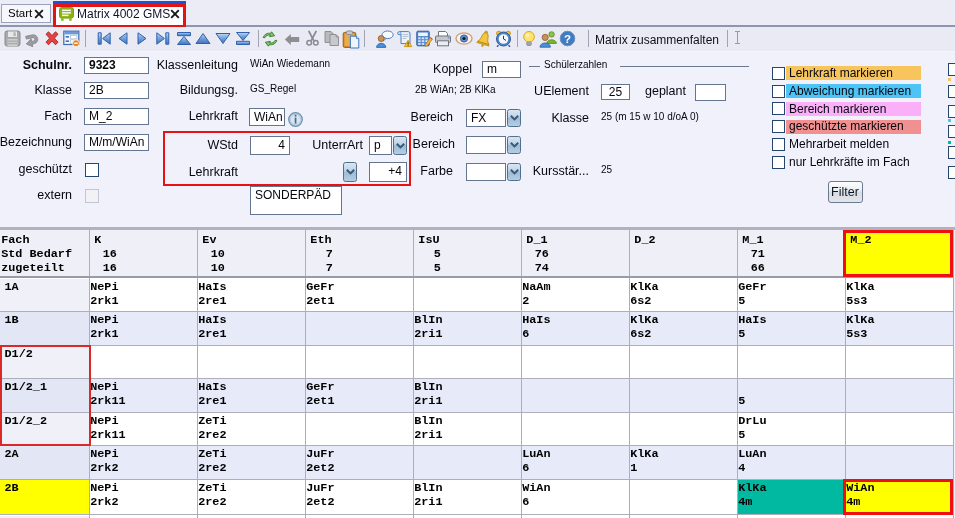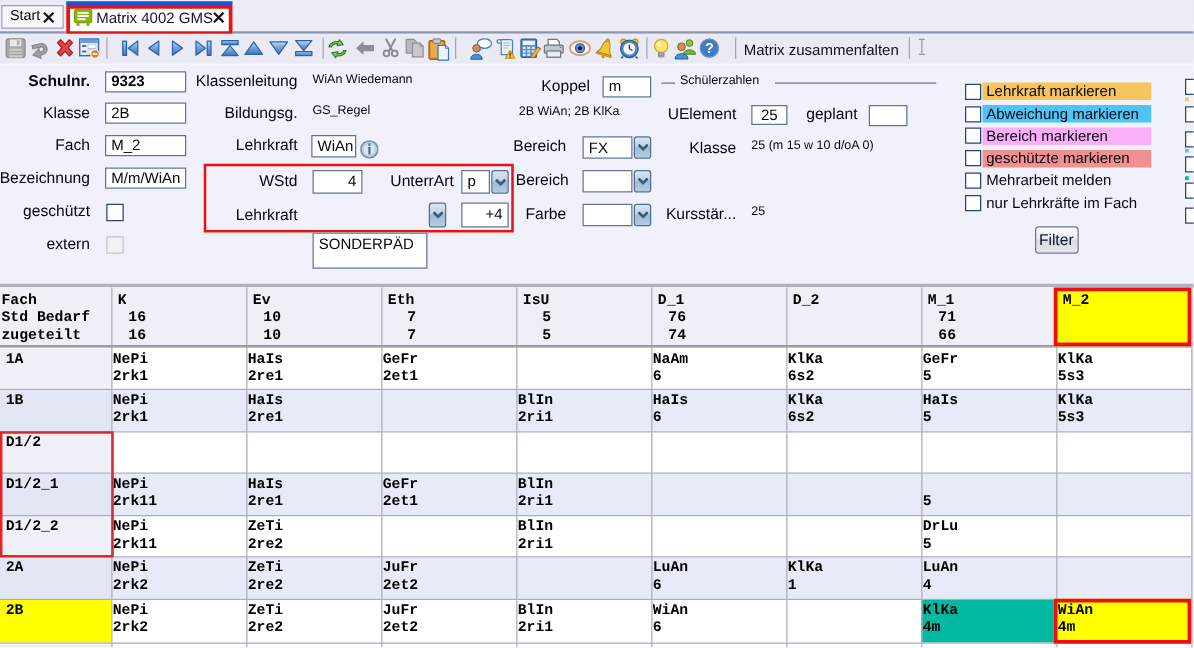--- a/index.html
+++ b/index.html
@@ -177,21 +177,21 @@
   </svg><div class="lbl" style="left:303px;top:164.0px;width:150px;font-weight:normal;font-size:12.5px;">Farbe</div><div class="tb" style="left:466px;top:162.5px;width:40px;height:18px;line-height:16px;"></div><div class="cbtn" style="left:507px;top:162.5px;width:14px;height:18px;"></div><svg class="ab" style="left:509.5px;top:169.0px" width="9" height="6" viewBox="0 0 9 6">
     <path d="M0.8 0.8 L4.5 4.4 L8.2 0.8" fill="none" stroke="#3c5a78" stroke-width="2.1"></path>
   </svg><div class="ab" style="left:529px;top:65.5px;width:11px;height:1.2px;background:#6a7890;"></div><div class="val" style="left:544px;top:58.5px;font-weight:normal;">Schülerzahlen</div><div class="ab" style="left:620px;top:65.5px;width:129px;height:1.2px;background:#6a7890;"></div><div class="lbl" style="left:439px;top:84.0px;width:150px;font-weight:normal;font-size:12.5px;">UElement</div><div class="tb" style="left:601px;top:84px;width:29px;height:16px;text-align:center;font-weight:normal;line-height:14px;">25</div><div class="lbl" style="left:536px;top:84.0px;width:150px;font-weight:normal;font-size:12.5px;">geplant</div><div class="tb" style="left:695px;top:84px;width:31px;height:17px;text-align:left;font-weight:normal;line-height:15px;"></div><div class="lbl" style="left:439px;top:111.0px;width:150px;font-weight:normal;font-size:12.5px;">Klasse</div><div class="val" style="left:601px;top:111.0px;font-weight:normal;">25 (m 15 w 10 d/oA 0)</div><div class="lbl" style="left:439px;top:163.5px;width:150px;font-weight:normal;font-size:12.5px;">Kursstär...</div><div class="val" style="left:601px;top:163.5px;font-weight:normal;">25</div><div class="ab" style="left:786px;top:66.39999999999999px;width:135px;height:13.8px;background:#f8c55c;"></div><div class="cbf" style="left:771.5px;top:66.8px;width:13px;height:13px;"></div><div class="val" style="left:789px;top:66.0px;font-size:12px;">Lehrkraft markieren</div><div class="ab" style="left:786px;top:84.19999999999999px;width:135px;height:13.8px;background:#4ec3f5;"></div><div class="cbf" style="left:771.5px;top:84.6px;width:13px;height:13px;"></div><div class="val" style="left:789px;top:83.8px;font-size:12px;">Abweichung markieren</div><div class="ab" style="left:786px;top:102.0px;width:135px;height:13.8px;background:#faaff8;"></div><div class="cbf" style="left:771.5px;top:102.4px;width:13px;height:13px;"></div><div class="val" style="left:789px;top:101.60000000000001px;font-size:12px;">Bereich markieren</div><div class="ab" style="left:786px;top:119.8px;width:135px;height:13.8px;background:#f09090;"></div><div class="cbf" style="left:771.5px;top:120.2px;width:13px;height:13px;"></div><div class="val" style="left:789px;top:119.4px;font-size:12px;">geschützte markieren</div><div class="cbf" style="left:771.5px;top:138.0px;width:13px;height:13px;"></div><div class="val" style="left:789px;top:137.2px;font-size:12px;">Mehrarbeit melden</div><div class="cbf" style="left:771.5px;top:155.8px;width:13px;height:13px;"></div><div class="val" style="left:789px;top:155.0px;font-size:12px;">nur Lehrkräfte im Fach</div><div class="ab" style="left:827.5px;top:180.5px;width:35px;height:22px;box-sizing:border-box;
  border:1px solid #6a7a90;border-radius:3px;background:linear-gradient(#fdfdfe,#e9ecf0 45%,#d9dde2 50%,#e2e6ea);
  font-size:12.5px;color:#0a1828;text-align:center;line-height:20px;">Filter</div><div class="cbf" style="left:948px;top:63px;width:13px;height:13px;"></div><div class="cbf" style="left:948px;top:84.5px;width:13px;height:13px;"></div><div class="cbf" style="left:948px;top:104.5px;width:13px;height:13px;"></div><div class="cbf" style="left:948px;top:124.5px;width:13px;height:13px;"></div><div class="cbf" style="left:948px;top:146px;width:13px;height:13px;"></div><div class="cbf" style="left:948px;top:166px;width:13px;height:13px;"></div><div class="ab" style="left:948px;top:77.5px;width:3px;height:3px;background:#f8c55c;"></div><div class="ab" style="left:948px;top:118.5px;width:3px;height:3px;background:#4ec3f5;"></div><div class="ab" style="left:948px;top:140.5px;width:3px;height:3px;background:#00b9a0;"></div><div class="ab" style="left:0;top:227.4px;width:955px;height:2.3px;background:#b2b2bc;"></div><div class="ab" style="left:0;top:229.5px;width:953.3px;height:288.5px;background:#fff;"></div><div class="cell" style="left:0px;top:229.5px;width:845.3px;height:48.0px;background:#efeff8;"></div><div class="ab" style="z-index:3;left:842.9px;top:230.0px;width:110.4px;height:47.4px;background:#ffff00;border:3px solid #ee1010;box-sizing:border-box;"></div><div class="cell mono" style="left:1.2px;top:232.7px;">Fach
 Std Bedarf
 zugeteilt</div><div class="cell mono" style="left:94.3px;top:232.7px;z-index:4;">K</div><div class="cell mono" style="left:89.3px;top:246.89999999999998px;width:27.5px;text-align:right;">16<br>16</div><div class="cell mono" style="left:202.3px;top:232.7px;z-index:4;">Ev</div><div class="cell mono" style="left:197.3px;top:246.89999999999998px;width:27.5px;text-align:right;">10<br>10</div><div class="cell mono" style="left:310.3px;top:232.7px;z-index:4;">Eth</div><div class="cell mono" style="left:305.3px;top:246.89999999999998px;width:27.5px;text-align:right;">7<br>7</div><div class="cell mono" style="left:418.3px;top:232.7px;z-index:4;">IsU</div><div class="cell mono" style="left:413.3px;top:246.89999999999998px;width:27.5px;text-align:right;">5<br>5</div><div class="cell mono" style="left:526.3px;top:232.7px;z-index:4;">D_1</div><div class="cell mono" style="left:521.3px;top:246.89999999999998px;width:27.5px;text-align:right;">76<br>74</div><div class="cell mono" style="left:634.3px;top:232.7px;z-index:4;">D_2</div><div class="cell mono" style="left:742.3px;top:232.7px;z-index:4;">M_1</div><div class="cell mono" style="left:737.3px;top:246.89999999999998px;width:27.5px;text-align:right;">71<br>66</div><div class="cell mono" style="left:850.3px;top:232.7px;z-index:4;">M_2</div><div class="cell" style="left:0px;top:278.5px;width:89.3px;height:32.5px;background:#f0f0f9;"></div><div class="cell mono" style="left:4.5px;top:279.7px;">1A</div><div class="cell mono" style="left:90.2px;top:279.7px;">NePi
 2rk1</div><div class="cell mono" style="left:198.20000000000002px;top:279.7px;">HaIs
 2re1</div><div class="cell mono" style="left:306.2px;top:279.7px;">GeFr
 2et1</div><div class="cell mono" style="left:522.1999999999999px;top:279.7px;">NaAm
-6</div><div class="cell mono" style="left:630.1999999999999px;top:279.7px;">KlKa
+2</div><div class="cell mono" style="left:630.1999999999999px;top:279.7px;">KlKa
 6s2</div><div class="cell mono" style="left:738.1999999999999px;top:279.7px;">GeFr
 5</div><div class="cell mono" style="left:846.1999999999999px;top:279.7px;">KlKa
 5s3</div><div class="cell" style="left:0px;top:312.0px;width:89.3px;height:32.5px;background:#e3e7f5;"></div><div class="cell" style="left:89.3px;top:312.0px;width:756.0px;height:32.5px;background:#e7ebf9;"></div><div class="cell" style="left:845.3px;top:312.0px;width:108.0px;height:32.5px;background:#e7ebf9;"></div><div class="cell mono" style="left:4.5px;top:313.2px;">1B</div><div class="cell mono" style="left:90.2px;top:313.2px;">NePi
 2rk1</div><div class="cell mono" style="left:198.20000000000002px;top:313.2px;">HaIs
 2re1</div><div class="cell mono" style="left:414.2px;top:313.2px;">BlIn
 2ri1</div><div class="cell mono" style="left:522.1999999999999px;top:313.2px;">HaIs
 6</div><div class="cell mono" style="left:630.1999999999999px;top:313.2px;">KlKa
 6s2</div><div class="cell mono" style="left:738.1999999999999px;top:313.2px;">HaIs
 5</div><div class="cell mono" style="left:846.1999999999999px;top:313.2px;">KlKa
 5s3</div><div class="cell" style="left:0px;top:345.5px;width:89.3px;height:32.5px;background:#f0f0f9;"></div><div class="cell mono" style="left:4.5px;top:346.7px;">D1/2</div><div class="cell" style="left:0px;top:379.0px;width:89.3px;height:32.5px;background:#e3e7f5;"></div><div class="cell" style="left:89.3px;top:379.0px;width:756.0px;height:32.5px;background:#e7ebf9;"></div><div class="cell" style="left:845.3px;top:379.0px;width:108.0px;height:32.5px;background:#e7ebf9;"></div><div class="cell mono" style="left:4.5px;top:380.2px;">D1/2_1</div><div class="cell mono" style="left:90.2px;top:380.2px;">NePi

